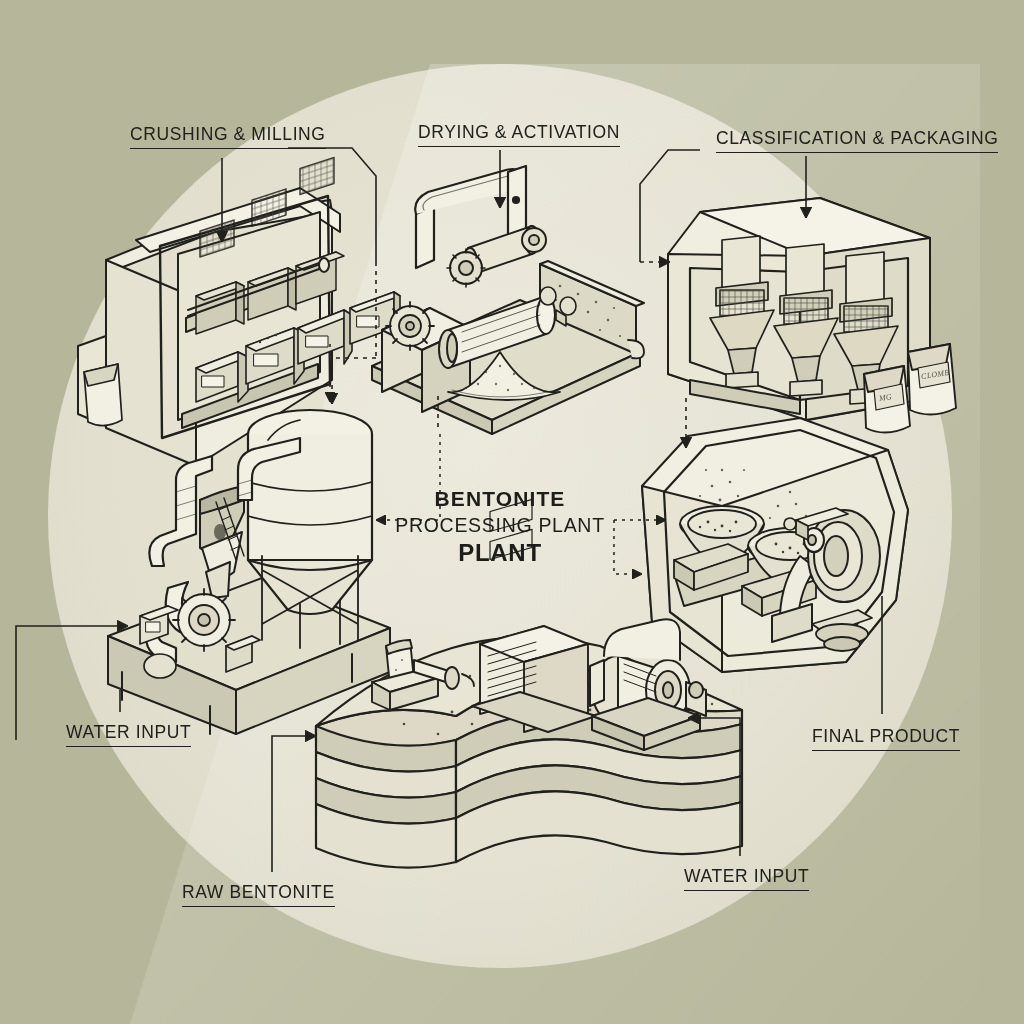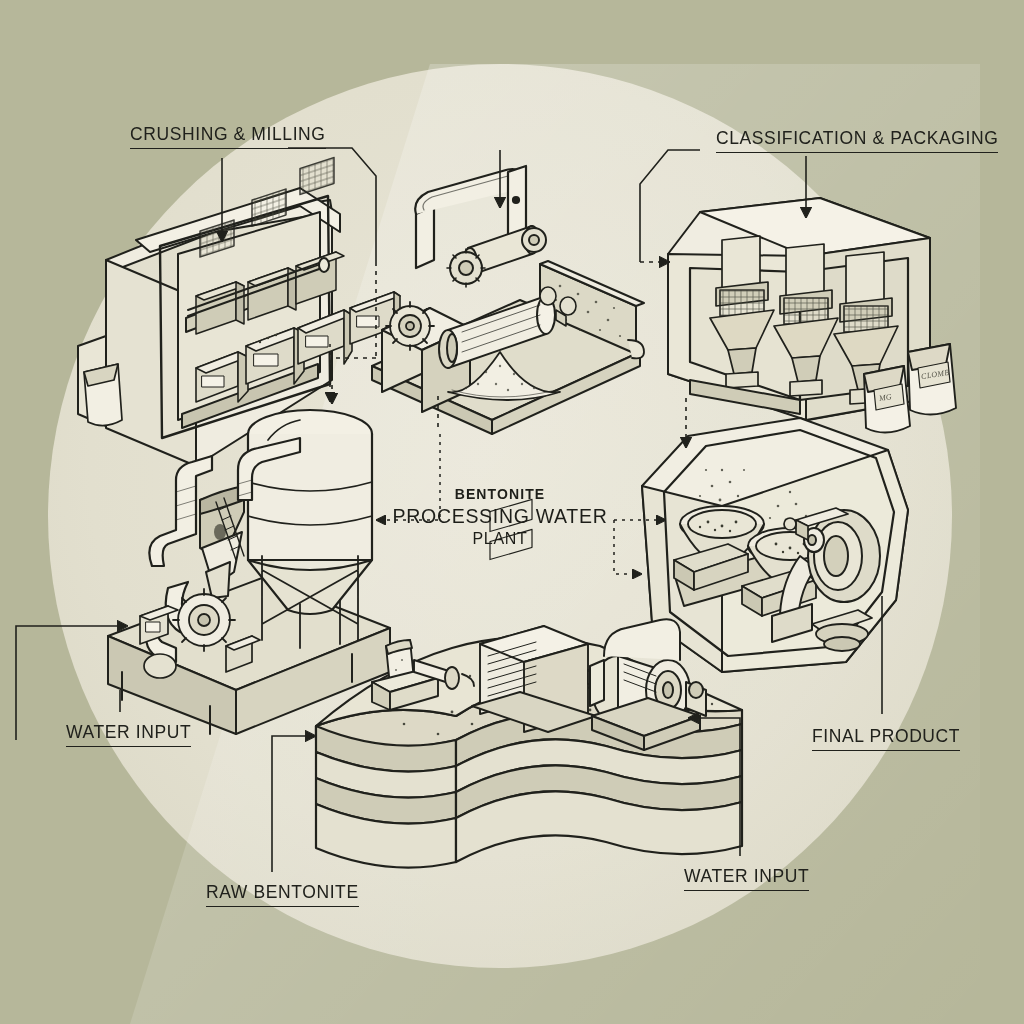--- a/index.html
+++ b/index.html
@@ -17,23 +17,23 @@
     font-size:17.5px;letter-spacing:.6px;
     color:#20211c;white-space:nowrap;
     padding-bottom:3px;
     border-bottom:1.6px solid #20211c;
   }
   .ctr-title{
     position:absolute;text-align:center;color:#1d1e19;
     font-family:"Liberation Sans", sans-serif;
     line-height:1.28;white-space:nowrap;
   }
-  .ctr-title .l1{font-size:14px;letter-spacing:1.1px;font-weight:700;}
+  .ctr-title .l1{font-size:21px;letter-spacing:1.1px;font-weight:700;}
   .ctr-title .l2{font-size:19.5px;letter-spacing:.7px;}
-  .ctr-title .l3{font-size:16px;letter-spacing:.7px;}
+  .ctr-title .l3{font-size:24px;letter-spacing:.7px;font-weight:bold;}
   .sack-txt{
     position:absolute;color:#3a3a30;font-size:8px;
     font-family:"Liberation Serif", serif;font-style:italic;
     letter-spacing:.3px;opacity:.85;
   }
 </style>
 </head>
 <body>
 
 <div id="stage">
@@ -608,28 +608,29 @@
         <path d="M272 872 L272 736 L314 736" marker-end="url(#ah)"></path>
       </g>
 
       <g stroke-width="1.6">
         <path d="M740 856 L740 718 L690 718" marker-end="url(#ah)"></path>
       </g>
     </g>
   </svg>
 
   <div class="lbl" style="left:130px;top:124px;">CRUSHING &amp; MILLING</div>
+  <div class="lbl" style="left:418px;top:122px;">DRYING &amp; ACTIVATION</div>
   <div class="lbl" style="left:700px;top:128px;margin-left:16px;">CLASSIFICATION &amp; PACKAGING</div>
   <div class="lbl" style="left:66px;top:722px;">WATER INPUT</div>
   <div class="lbl" style="left:812px;top:726px;text-align:center;">FINAL PRODUCT</div>
-  <div class="lbl" style="left:206px;top:882px;">RAW BENTONITE</div>
+  <div class="lbl" style="left:182px;top:882px;">RAW BENTONITE</div>
   <div class="lbl" style="left:684px;top:866px;">WATER INPUT</div>
 
   <div class="ctr-title" style="left:384px;top:486px;width:232px;">
     <div class="l1">BENTONITE</div>
-    <div class="l2">PROCESSING WATER</div>
+    <div class="l2">PROCESSING PLANT</div>
     <div class="l3">PLANT</div>
   </div>
 
   <div class="sack-txt" style="left:879px;top:393px;transform:rotate(-9deg);">MG</div>
   <div class="sack-txt" style="left:921px;top:370px;transform:rotate(-9deg);">CLOMB</div>
 
 </div>
 
 </body></html>

